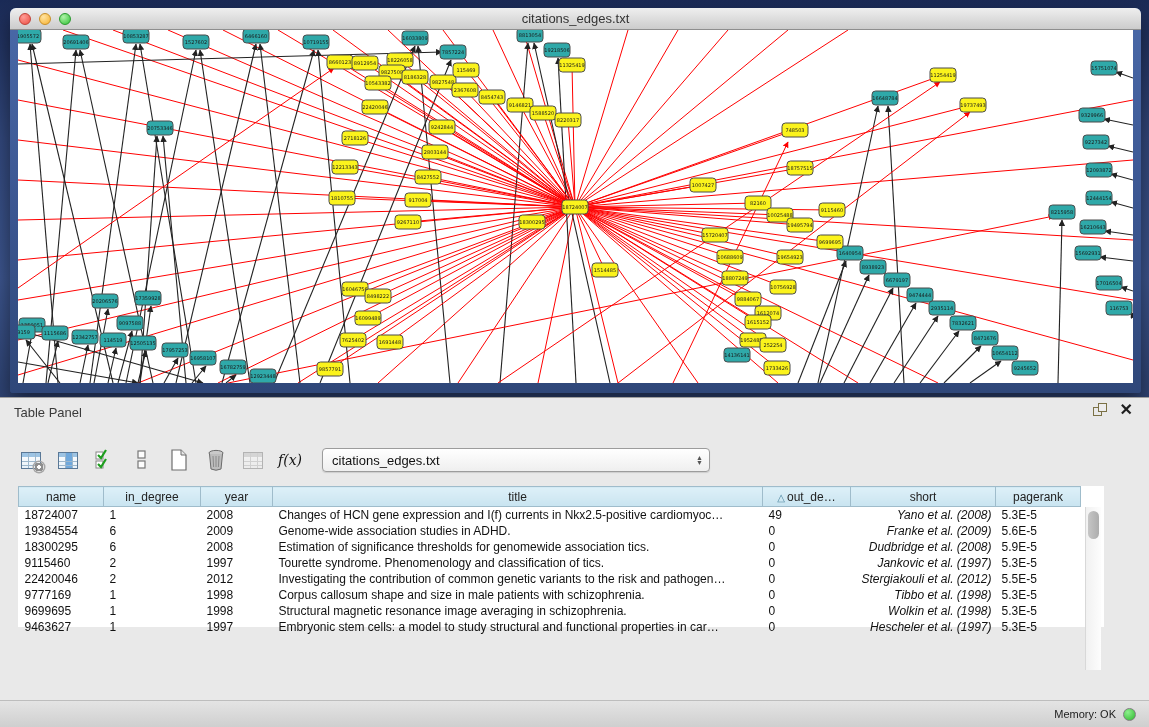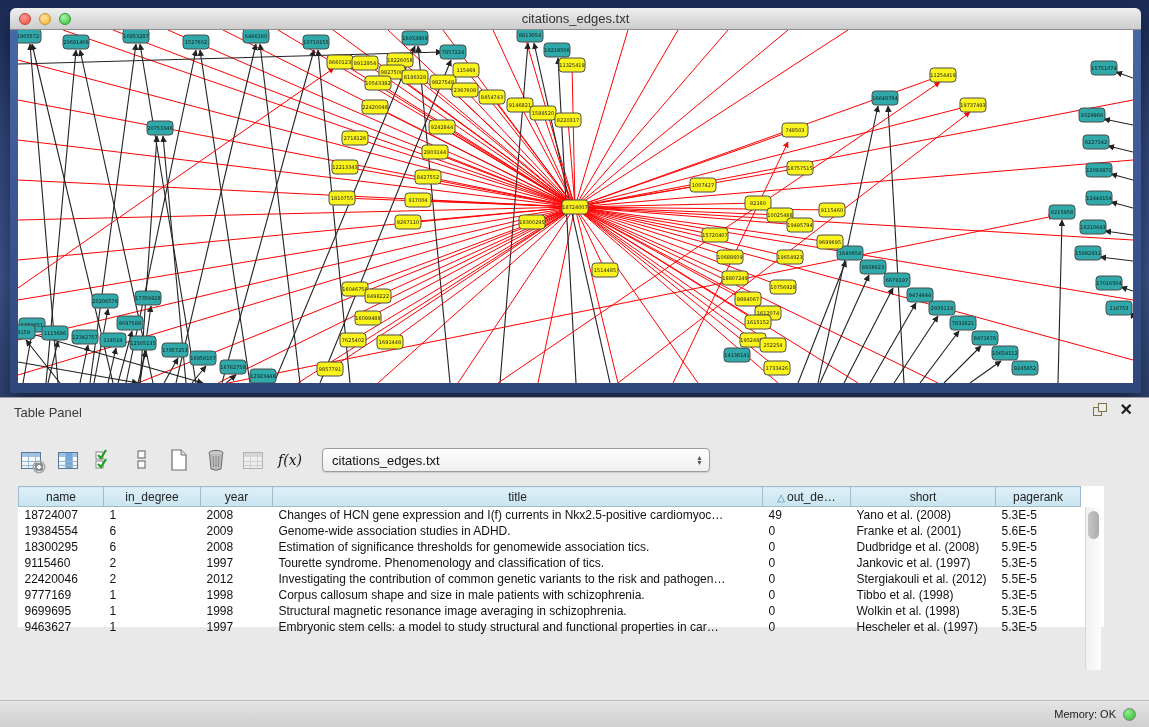--- a/index.html
+++ b/index.html
@@ -49,21 +49,21 @@
            background:linear-gradient(#FFFFFF,#EFEFEF); display:flex; align-items:center;
            padding:0 6px 0 9px; font-size:13px; color:#111; box-shadow:0 1px 1px rgba(0,0,0,.12); }
   .combo .val { flex:1; overflow:hidden; white-space:nowrap; }
   .stepper { display:flex; flex-direction:column; align-items:center; line-height:5px; font-size:7px; color:#555; }
 
   .tbl-wrap { position:absolute; left:18px; top:88px; width:1086px; height:141px; background:#FFFFFF; }
   table.tbl { border-collapse:collapse; table-layout:fixed; width:1062px; font-size:12px; }
   .tbl th { height:20px; background:linear-gradient(#DDF0F8,#C9E4F0); border:1px solid #9FBCCB;
             font-weight:normal; color:#222; text-align:center; font-size:12px; overflow:hidden; white-space:nowrap; }
   .tbl td { height:16px; color:#111; white-space:nowrap; overflow:hidden; border:none; padding:0 4px 0 6px; }
-  .tbl td.c-short { text-align:left; }
+  .tbl td.c-short { text-align:right;font-style:italic; }
   .sort-tri { color:#4E87A0; font-size:10px; margin-right:2px; }
   .vscroll { position:absolute; right:3px; top:21px; width:16px; height:163px;
              background:linear-gradient(90deg,#F1F1F1,#FDFDFD); border-left:1px solid #D8D8D8; }
   .vthumb { position:absolute; left:2px; top:4px; width:11px; height:28px; border-radius:6px;
             background:linear-gradient(90deg,#C6C6C6,#ADADAD); }
 
   .tabs { position:absolute; left:0; top:277px; width:100%; display:flex; justify-content:flex-start;margin-top:31px; }
   .seg { display:flex; border:1px solid #8F8F8F; border-radius:5px; overflow:hidden; height:20px;
          background:linear-gradient(#FFFFFF,#F1F1F1); box-shadow:0 1px 1px rgba(0,0,0,.15); }
   .seg .tab { padding:0 13px; line-height:19px; font-size:12px; color:#111; }
@@ -774,21 +774,21 @@
               <td class="c-out">49</td>
               <td class="c-short">Yano et al. (2008)</td>
               <td class="c-pr">5.3E-5</td>
             </tr>
             <tr>
               <td class="c-name">19384554</td>
               <td class="c-indeg">6</td>
               <td class="c-year">2009</td>
               <td class="c-title">Genome-wide association studies in ADHD.</td>
               <td class="c-out">0</td>
-              <td class="c-short">Franke et al. (2001)</td>
+              <td class="c-short">Franke et al. (2009)</td>
               <td class="c-pr">5.6E-5</td>
             </tr>
             <tr>
               <td class="c-name">18300295</td>
               <td class="c-indeg">6</td>
               <td class="c-year">2008</td>
               <td class="c-title">Estimation of significance thresholds for genomewide association tics.</td>
               <td class="c-out">0</td>
               <td class="c-short">Dudbridge et al. (2008)</td>
               <td class="c-pr">5.9E-5</td>

